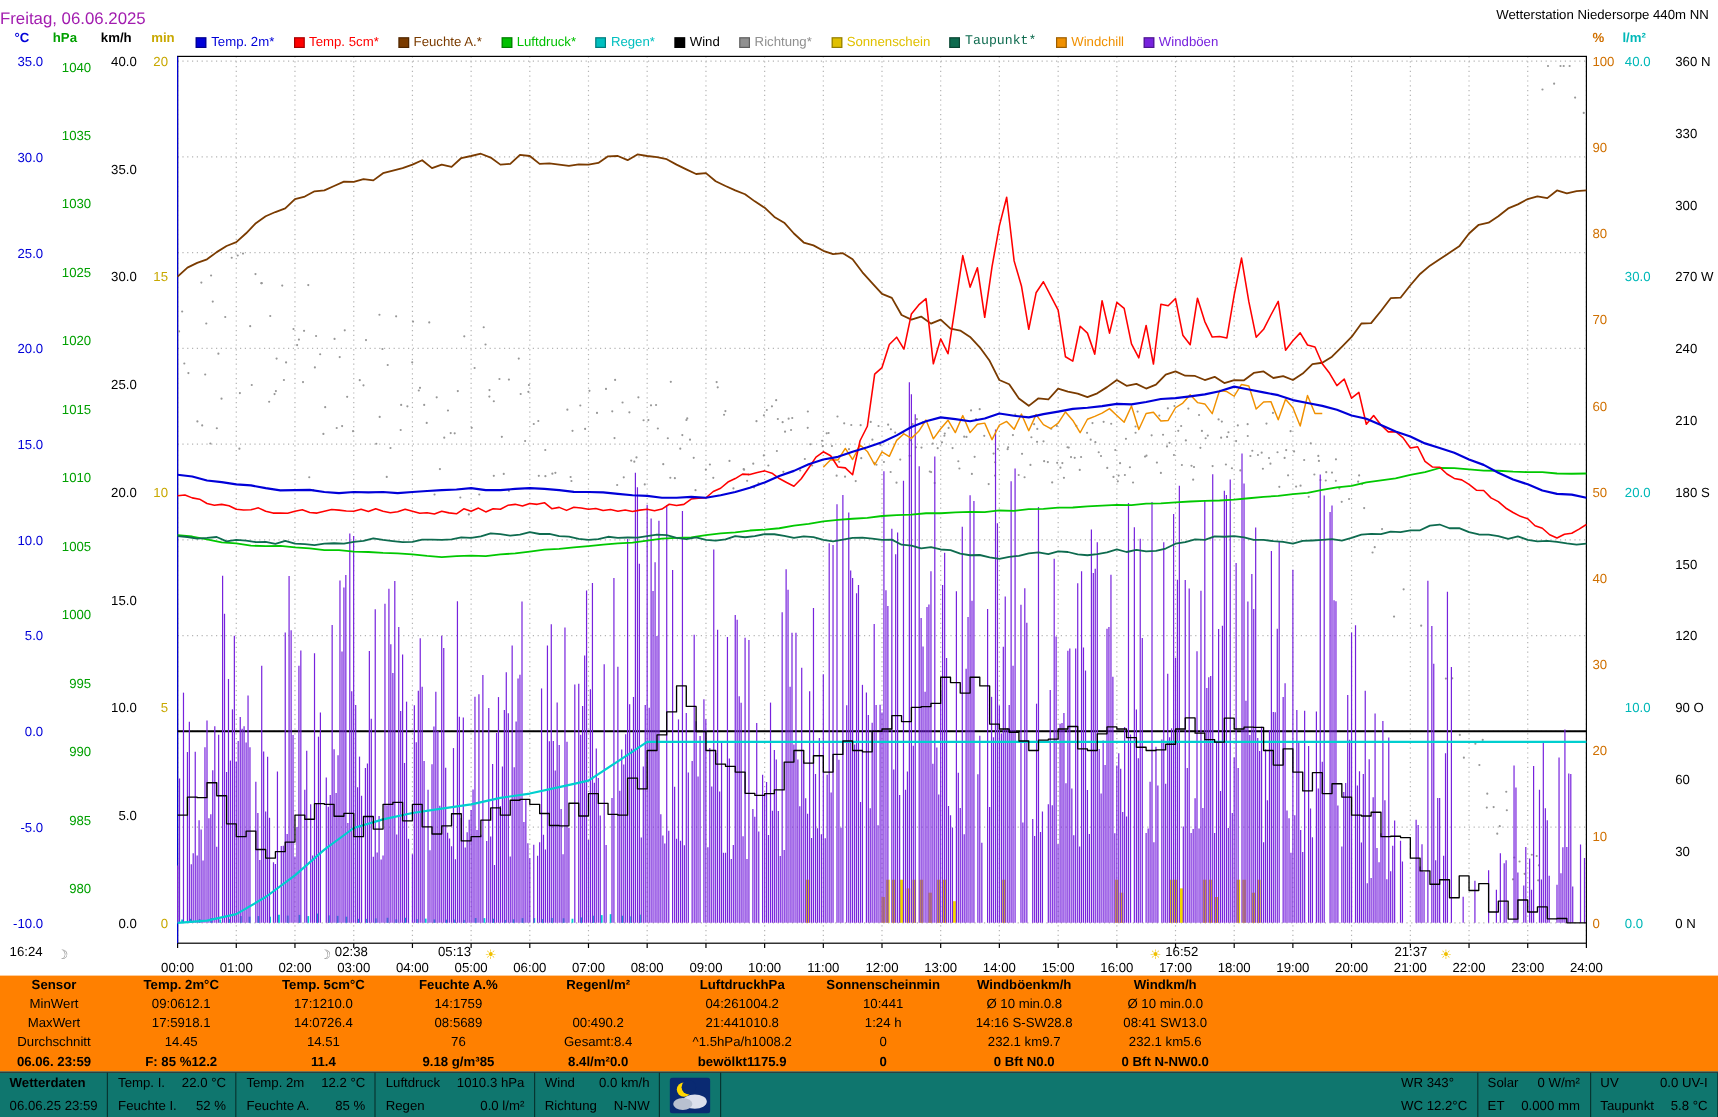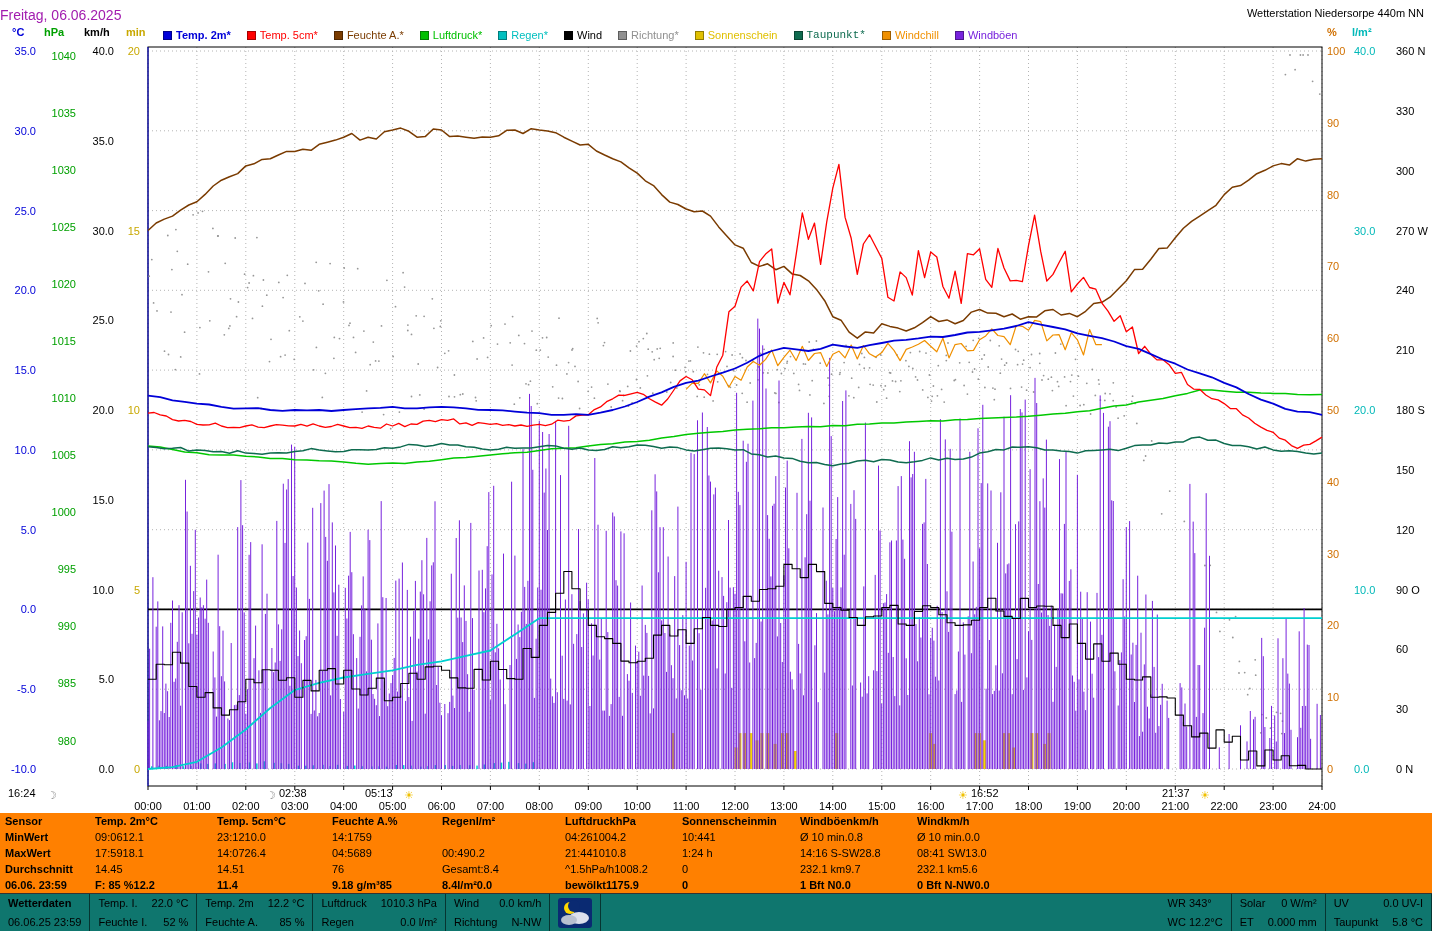--- a/index.html
+++ b/index.html
@@ -8,22 +8,22 @@
   .station{position:absolute;top:7px;right:8px;font-size:11px;color:#000}
   .unit-label{position:absolute;top:26px;font-size:11px;font-weight:bold}
   .legend{position:absolute;top:29px;left:163px;display:flex;gap:16px;font-size:11px;align-items:center;white-space:nowrap}
   .legend-item{display:flex;align-items:center;gap:4px}
   .swatch{width:9px;height:9px;display:inline-block;border:1px solid rgba(0,0,0,.35)}
   #chart{position:absolute;top:45px;left:0}
   #chart text{font-family:"Liberation Sans",sans-serif;font-size:11px}
   .stats{position:absolute;top:813px;left:0;width:1432px;height:80px;background:#FF8000;font-size:11px;color:#000}
   .trow{display:grid;grid-template-columns:90px 122px 115px 110px 123px 117px 118px 117px 118px 1fr;height:16px;line-height:16px}
   .trow.bold .tcell span{font-weight:bold}
-  .tcell{display:flex;justify-content:flex-start;padding:0 5px;overflow:hidden;white-space:nowrap}
-  .tlabel span{font-weight:bold}
+  .tcell{display:flex;justify-content:center;padding:0 5px;overflow:hidden;white-space:nowrap}
+  .tlabel span{font-weight:normal}
   .statusbar{position:absolute;top:893px;left:0;width:1432px;height:38px;background:#0f766e;display:flex;font-size:11px;color:#000;align-items:stretch;border-top:1px solid #333}
   .sb-group{padding:3px 8px;display:flex;flex-direction:column;justify-content:space-between;border-right:1px solid rgba(0,0,0,.55)}
   .sb-line{display:flex;justify-content:space-between;gap:14px;white-space:nowrap}
   .sb-title{font-weight:bold}
   .sb-icon{display:flex;align-items:center;padding:2px 8px;border-right:1px solid rgba(0,0,0,.55)}
   .sb-spacer{flex:1}
 </style>
 </head>
 <body>
 
@@ -33,21 +33,21 @@
     <span class="unit-label" style="left: 12px; color: rgb(0, 0, 216);">°C</span>
     <span class="unit-label" style="left: 44px; color: rgb(0, 160, 0);">hPa</span>
     <span class="unit-label" style="left: 84px; color: rgb(0, 0, 0);">km/h</span>
     <span class="unit-label" style="left: 126px; color: rgb(200, 168, 0);">min</span>
     <span class="unit-label" style="left: 1327px; color: rgb(208, 112, 0);">%</span>
     <span class="unit-label" style="left: 1352px; color: rgb(0, 184, 184);">l/m²</span>
   </div>
 <div class="legend">
     <div class="legend-item">
       <span class="swatch" style="background: rgb(0, 0, 216);"></span>
-      <span style="color: rgb(0, 0, 216); font-weight: bold;">Temp. 2m*</span>
+      <span style="color: rgb(0, 0, 216);">Temp. 2m*</span>
     </div>
     <div class="legend-item">
       <span class="swatch" style="background: rgb(255, 0, 0);"></span>
       <span style="color: rgb(255, 0, 0);">Temp. 5cm*</span>
     </div>
     <div class="legend-item">
       <span class="swatch" style="background: rgb(122, 59, 0);"></span>
       <span style="color: rgb(122, 59, 0);">Feuchte A.*</span>
     </div>
     <div class="legend-item">
@@ -1430,21 +1430,21 @@
     </div>
     <div class="trow">
       <div class="tcell tlabel">
         <span>MinWert</span>
       </div>
       <div class="tcell">
         <span>09:06</span>
         <span>12.1</span>
       </div>
       <div class="tcell">
-        <span>23:12</span>
+        <span>17:12</span>
         <span>10.0</span>
       </div>
       <div class="tcell">
         <span>14:17</span>
         <span>59</span>
       </div>
       <div class="tcell">
         <span></span>
         <span></span>
       </div>
@@ -1471,21 +1471,21 @@
       </div>
       <div class="tcell">
         <span>17:59</span>
         <span>18.1</span>
       </div>
       <div class="tcell">
         <span>14:07</span>
         <span>26.4</span>
       </div>
       <div class="tcell">
-        <span>04:56</span>
+        <span>08:56</span>
         <span>89</span>
       </div>
       <div class="tcell">
         <span>00:49</span>
         <span>0.2</span>
       </div>
       <div class="tcell">
         <span>21:44</span>
         <span>1010.8</span>
       </div>
@@ -1561,21 +1561,21 @@
       </div>
       <div class="tcell">
         <span>bewölkt</span>
         <span>1175.9</span>
       </div>
       <div class="tcell">
         <span></span>
         <span>0</span>
       </div>
       <div class="tcell">
-        <span>1 Bft N</span>
+        <span>0 Bft N</span>
         <span>0.0</span>
       </div>
       <div class="tcell">
         <span>0 Bft N-NW</span>
         <span>0.0</span>
       </div>
     </div>
   </div>
 
 <div class="statusbar">

